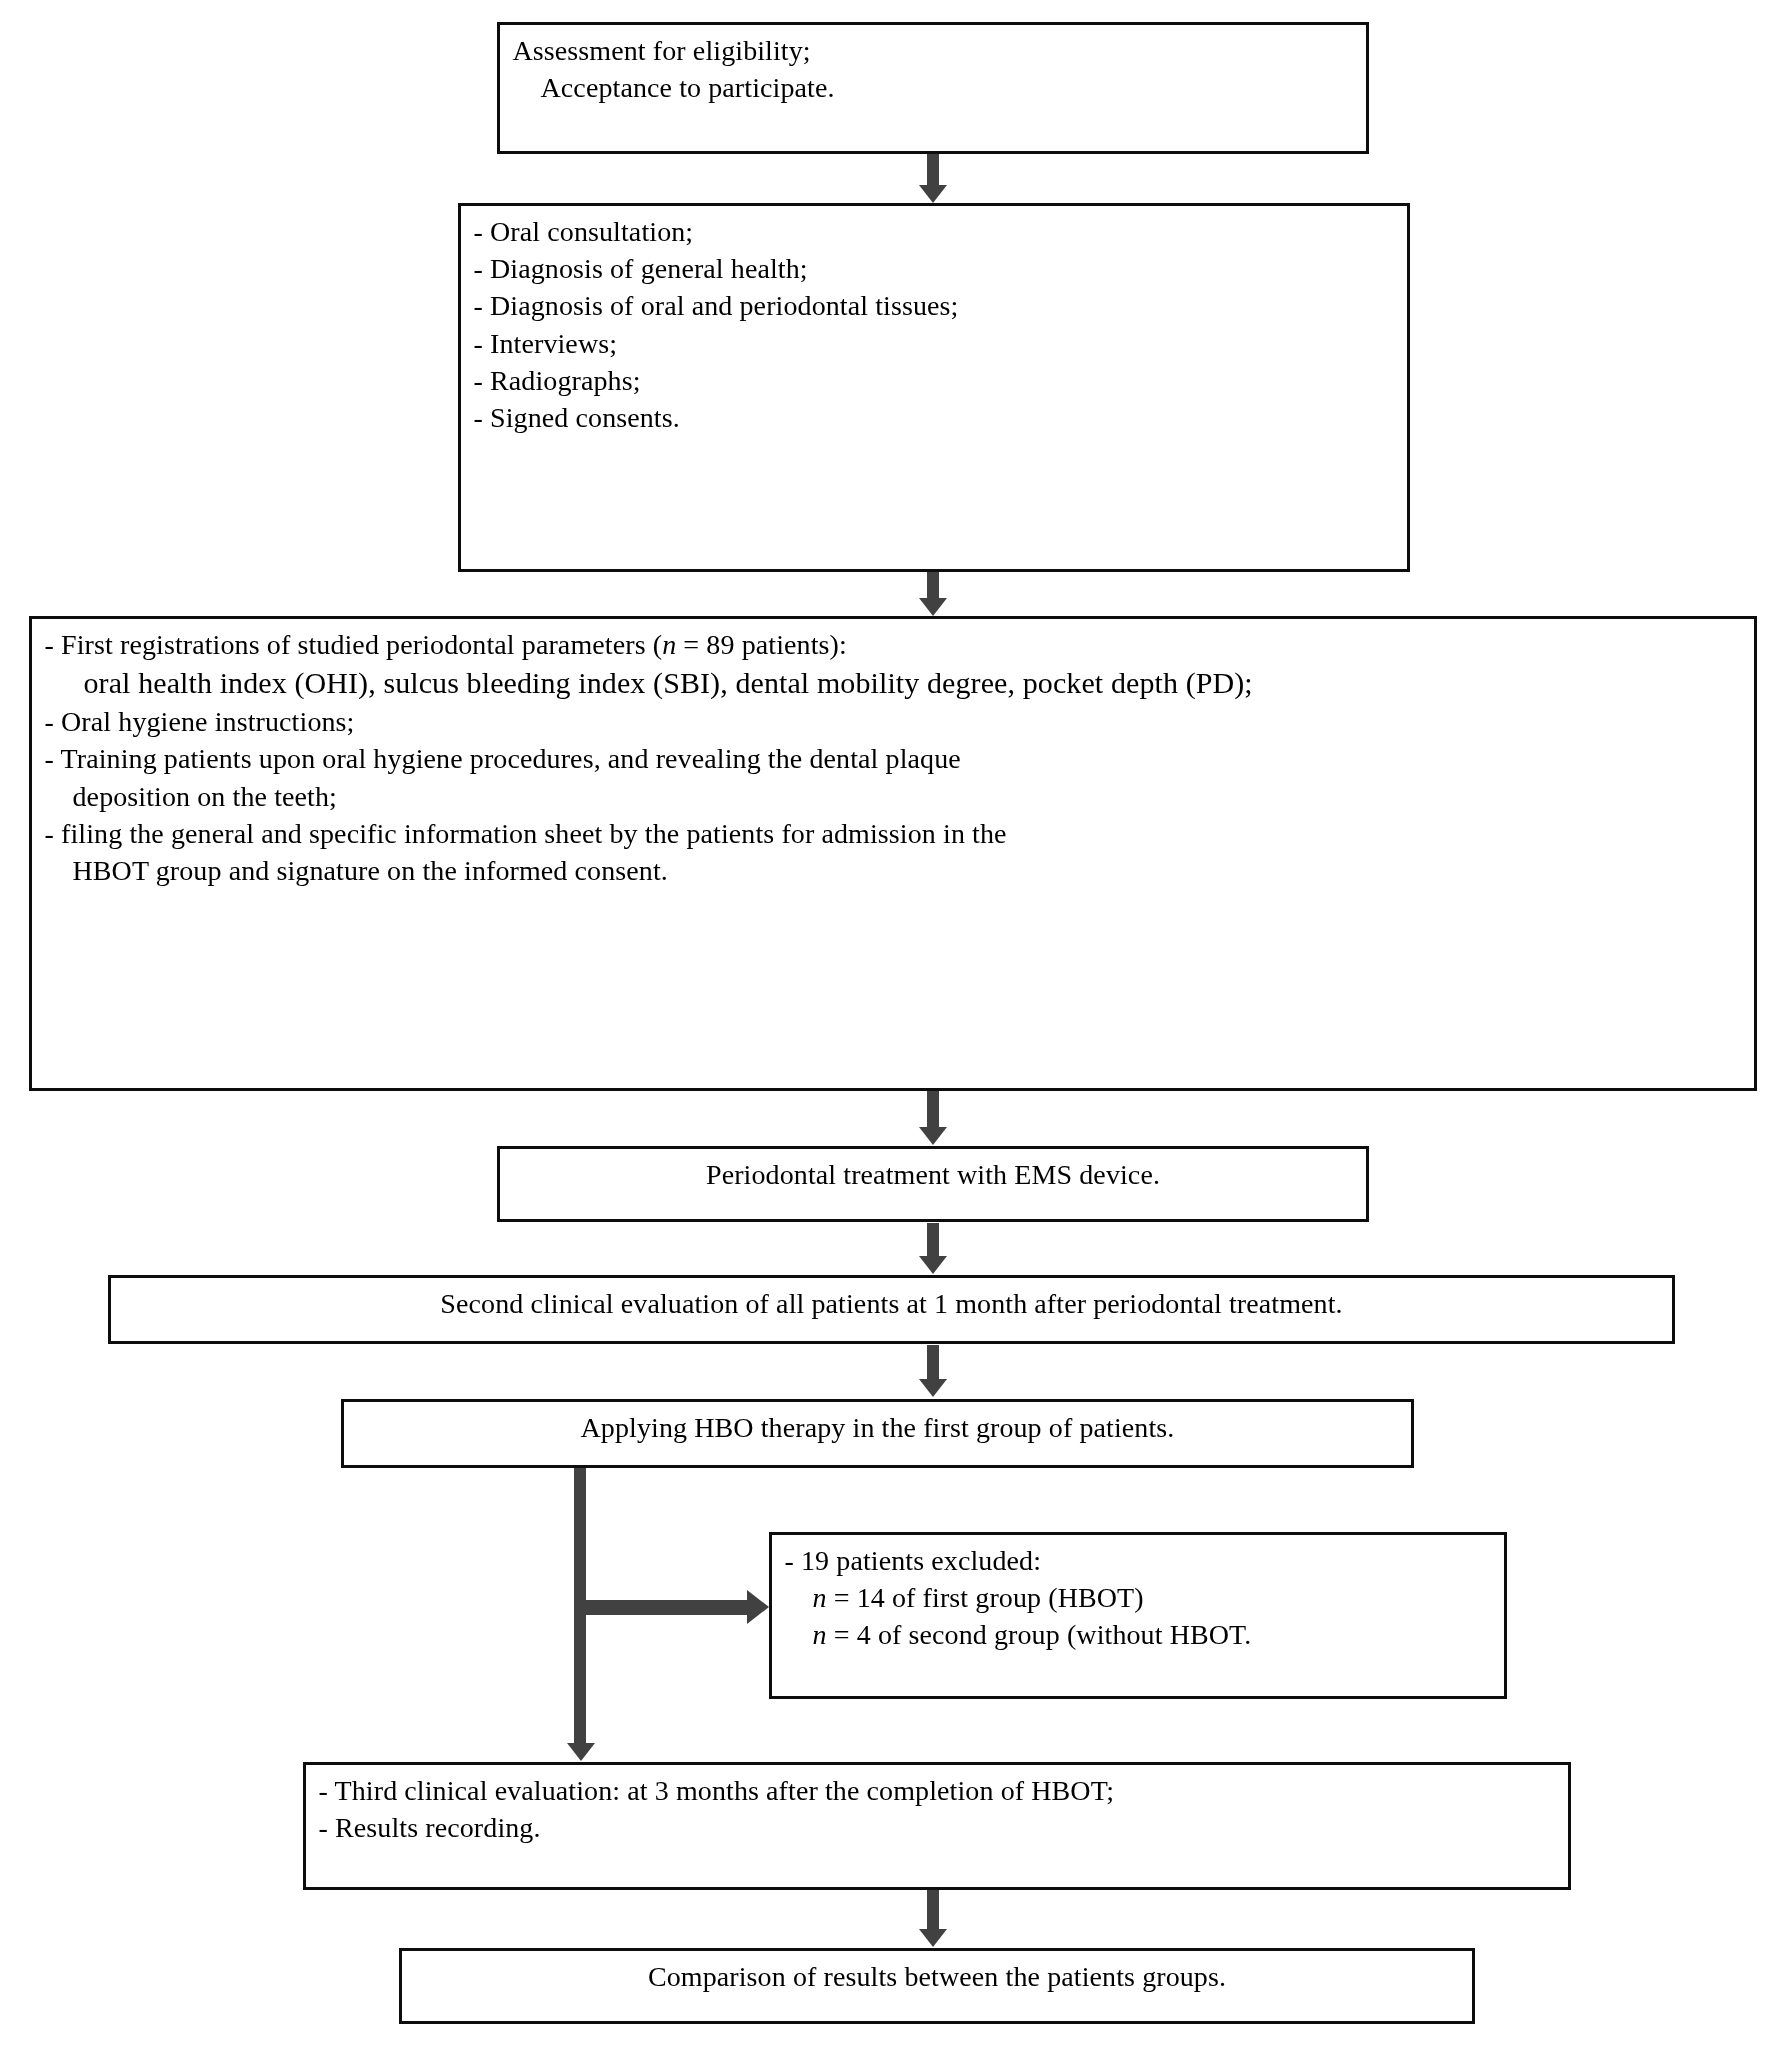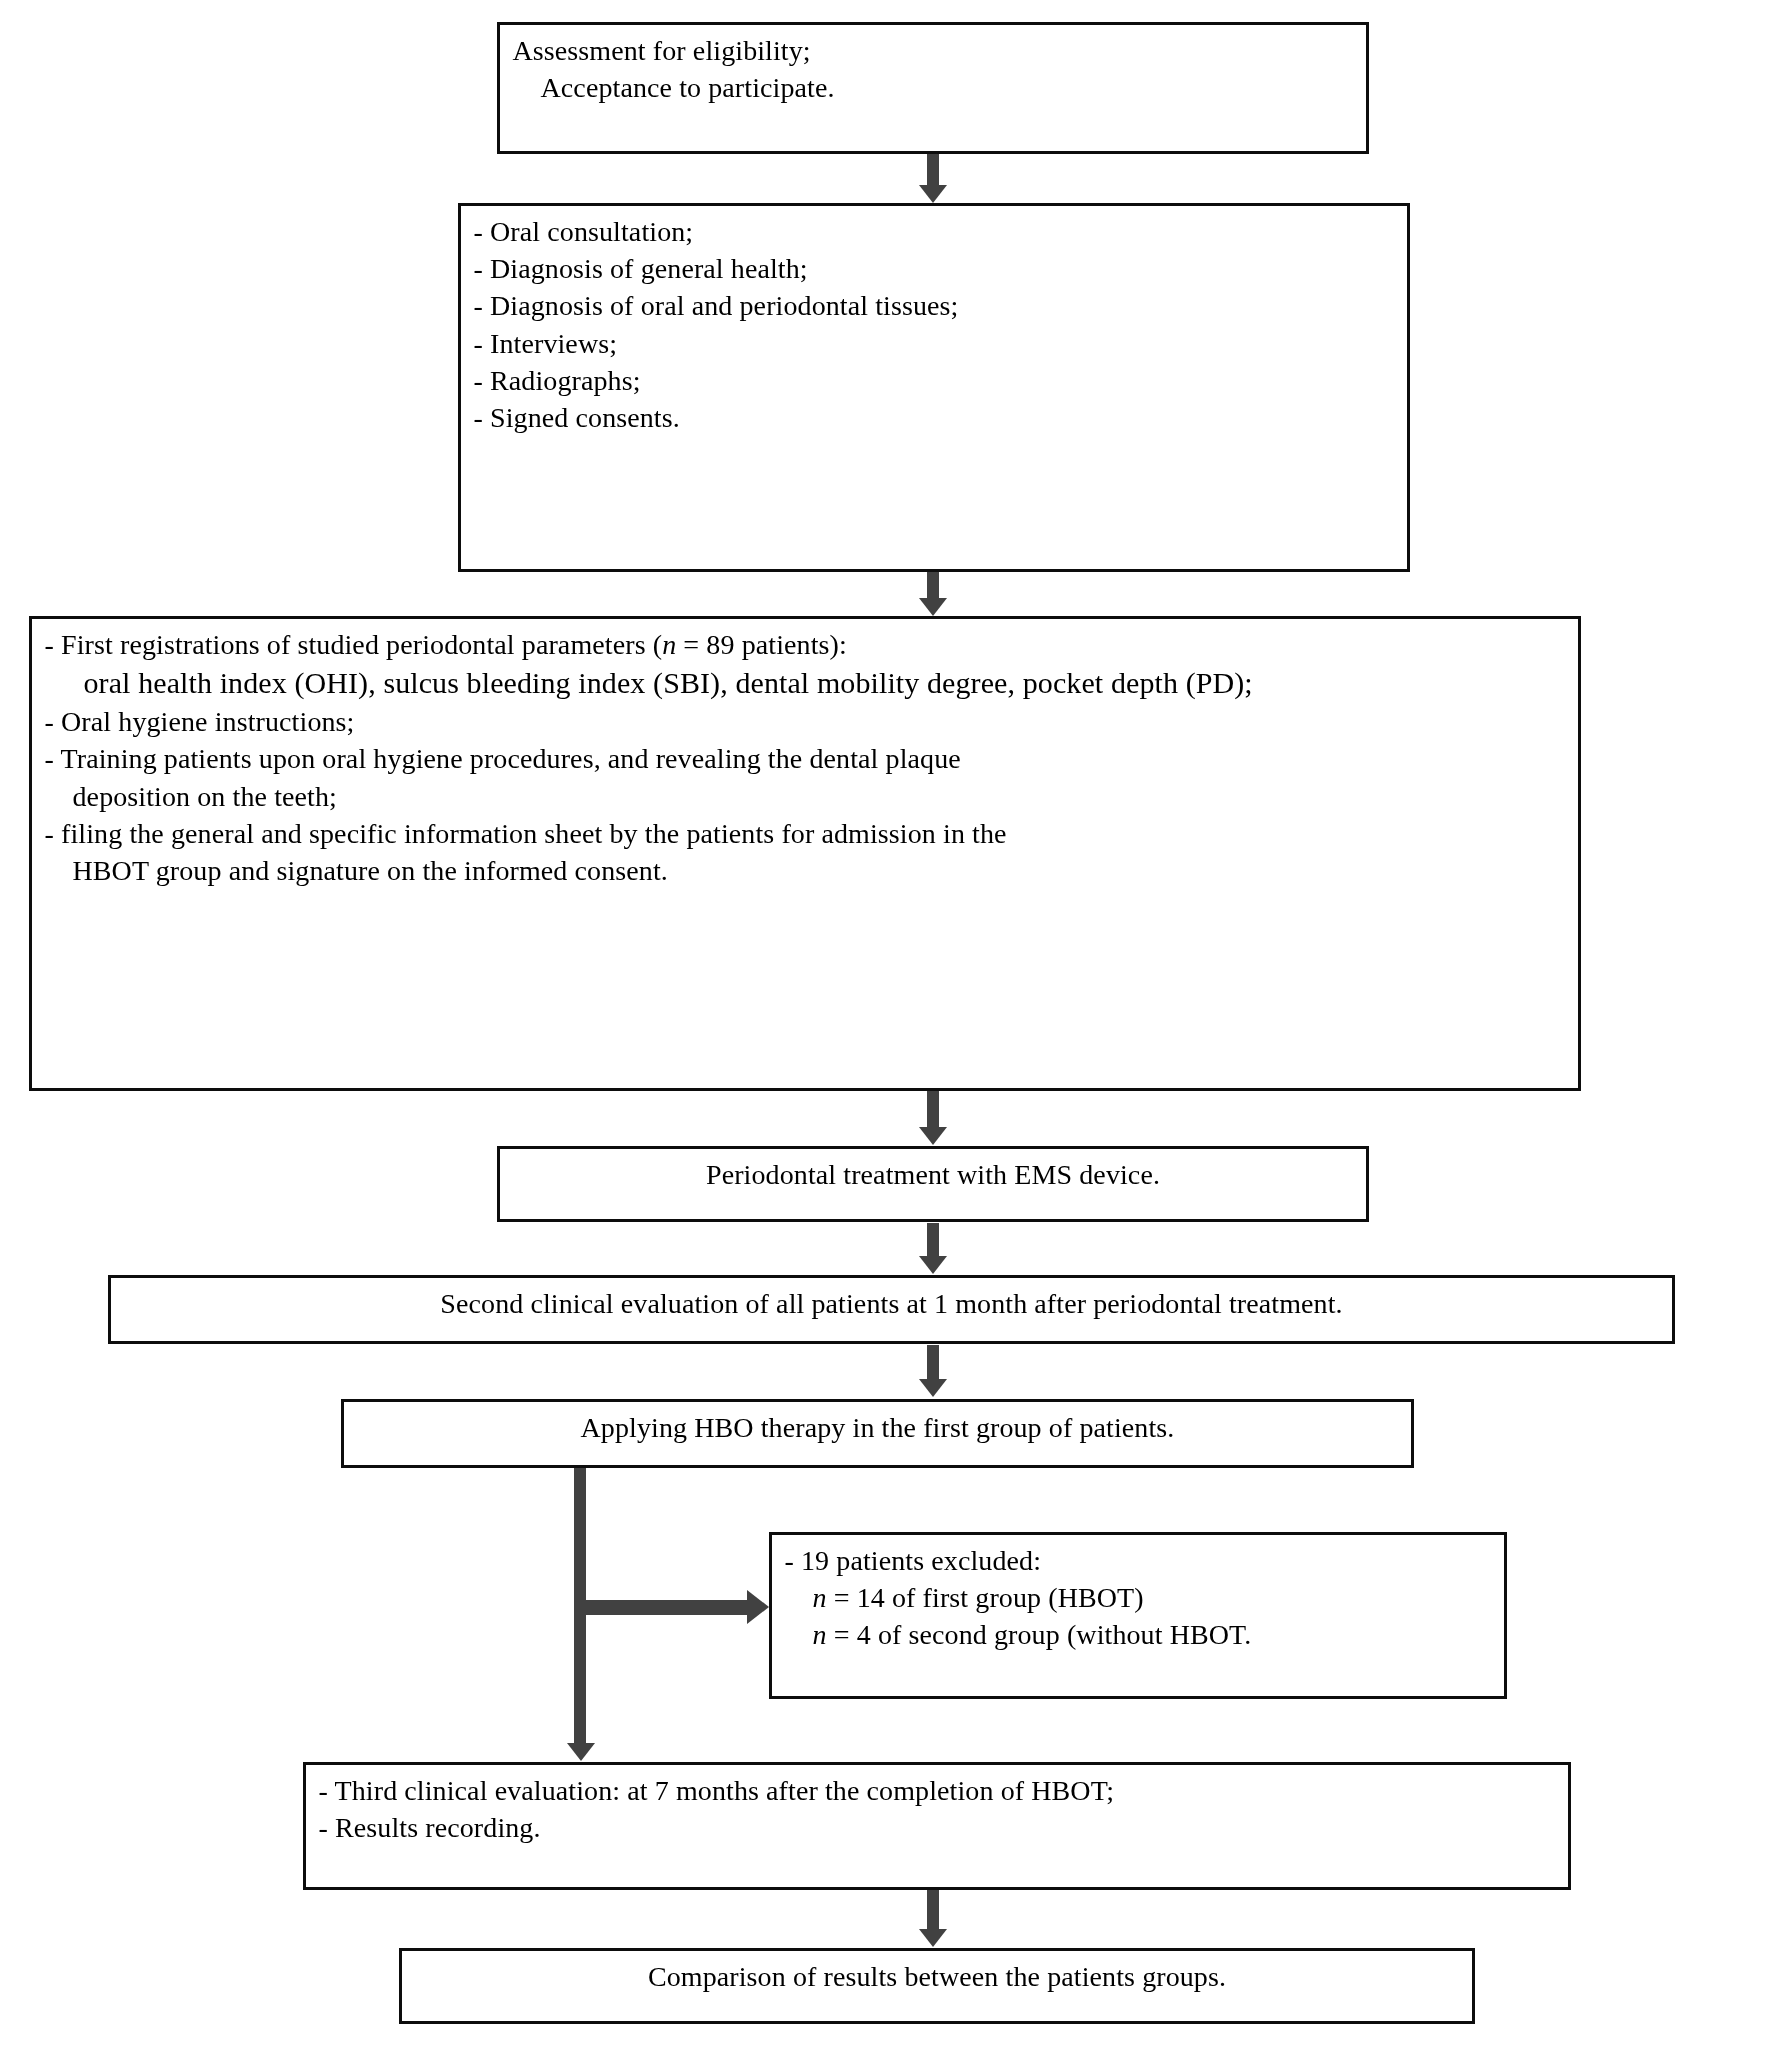--- a/index.html
+++ b/index.html
@@ -89,21 +89,21 @@
     width: 0; height: 0;
     border-top: 17.3px solid transparent;
     border-bottom: 17.3px solid transparent;
     border-left: 22px solid #414141;
     z-index: 2;
   }
 
   
   #n-eligibility   { left: 497px;  top: 22px;   width: 872px; height: 132px; }
   #n-workup        { left: 458px;  top: 203px;  width: 952px; height: 369px; }
-  #n-registrations { left: 29px;   top: 616px;  width: 1552px; height: 475px; }
+  #n-registrations { left: 29px;   top: 616px;  width: 1728px; height: 475px; }
   #n-ems           { left: 497px;  top: 1146px; width: 872px; height: 76px; }
   #n-second-eval   { left: 108px;  top: 1275px; width: 1567px; height: 69px; }
   #n-hbo           { left: 341px;  top: 1399px; width: 1073px; height: 69px; }
   #n-excluded      { left: 769px; top: 1532px; width: 738px; height: 167px; }
   #n-third-eval    { left: 303px;  top: 1762px; width: 1268px; height: 128px; }
   #n-comparison    { left: 399px;  top: 1948px; width: 1076px; height: 76px; }
 </style>
 </head>
 <body>
 
@@ -184,21 +184,21 @@
   <div class="node" id="n-excluded">
     <div class="inner">
       <span class="line">- 19 patients excluded:</span>
       <span class="line sub2"><span class="ital">n</span><span> = 14 of first group (HBOT)</span></span>
       <span class="line sub2"><span class="ital">n</span><span> = 4 of second group (without HBOT.</span></span>
     </div>
   </div>
 
   <div class="node" id="n-third-eval">
     <div class="inner">
-      <span class="line">- Third clinical evaluation: at 7 months after the completion of HBOT;</span>
+      <span class="line">- Third clinical evaluation: at 3 months after the completion of HBOT;</span>
       <span class="line">- Results recording.</span>
     </div>
   </div>
 
   <div class="node" id="n-comparison">
     <div class="inner center">
       <span class="line">Comparison of results between the patients groups.</span>
     </div>
   </div>
 

